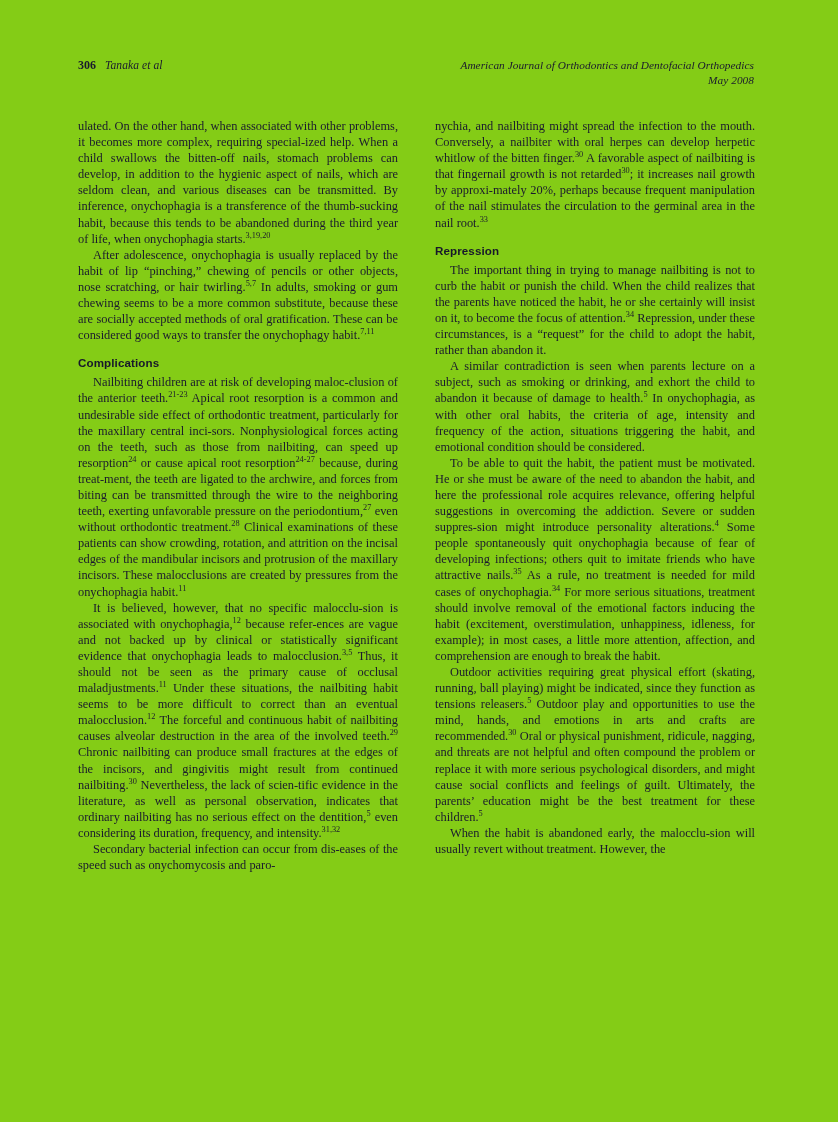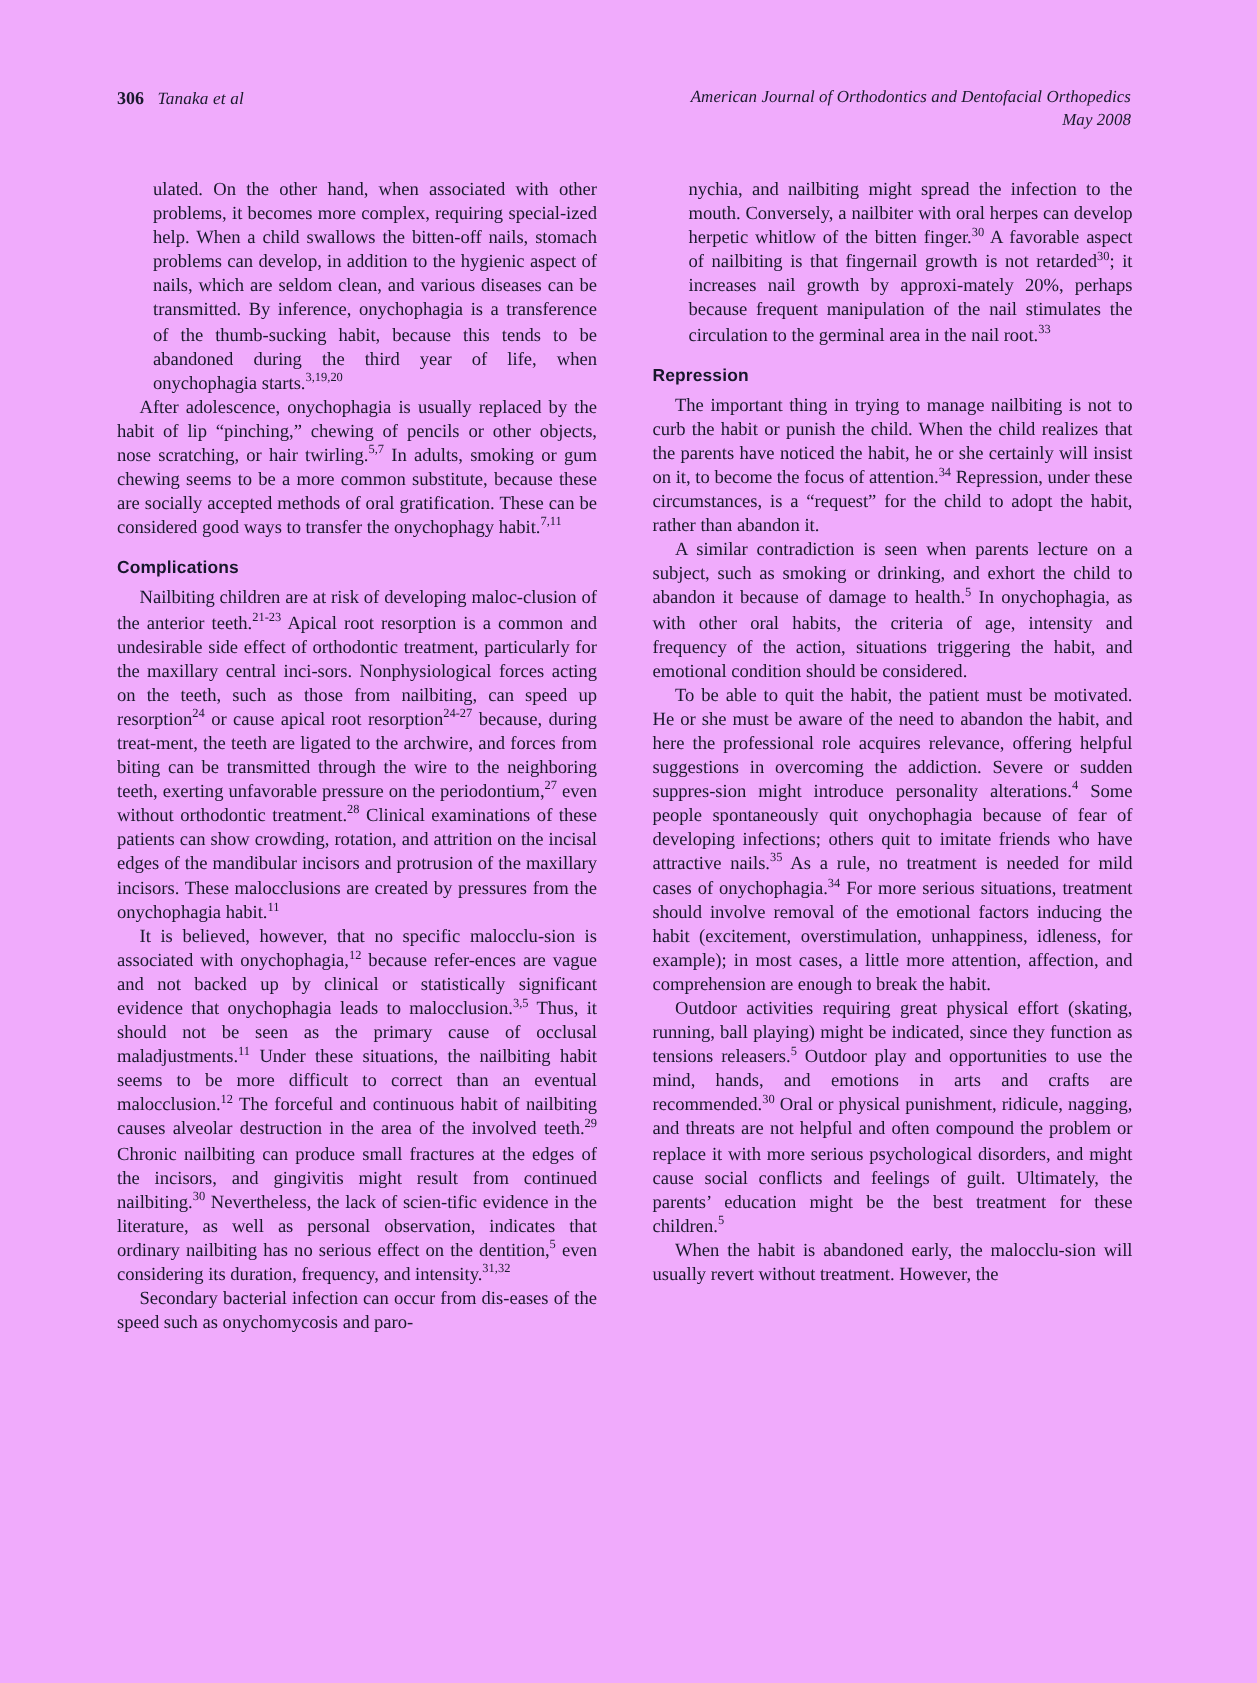--- a/index.html
+++ b/index.html
@@ -14,21 +14,21 @@
     overflow: hidden;
     font-family: "Liberation Serif", "DejaVu Serif", serif;
     color: #1a1a2e;
   }
 
   .page {
     position: absolute;
     left: 0; top: 0;
     width: 838px;
     height: 1122px;
-    background: #f0abfc;
+    background: #84cc16;
   }
 
   
   .runhead {
     position: absolute;
     left: 78px;
     top: 58px;
     width: 676px;
     display: flex;
     justify-content: space-between;
@@ -78,21 +78,21 @@
   p.body {
     margin: 0;
     font-size: 12.4px;
     line-height: 16.1px;
     text-align: justify;
     text-indent: 15px;
     hyphens: manual;
     letter-spacing: -0.01px;
     word-spacing: 0px;
   }
-  p.body.noindent { text-indent: 0; margin-left: 24px; }
+  p.body.noindent { text-indent: 0; }
 
   h2.section {
     margin: 0;
     font-family: "Liberation Sans", "DejaVu Sans", sans-serif;
     font-size: 11.6px;
     font-weight: bold;
     letter-spacing: 0.1px;
     color: #17172b;
     padding-top: 13px;
     padding-bottom: 4px;

